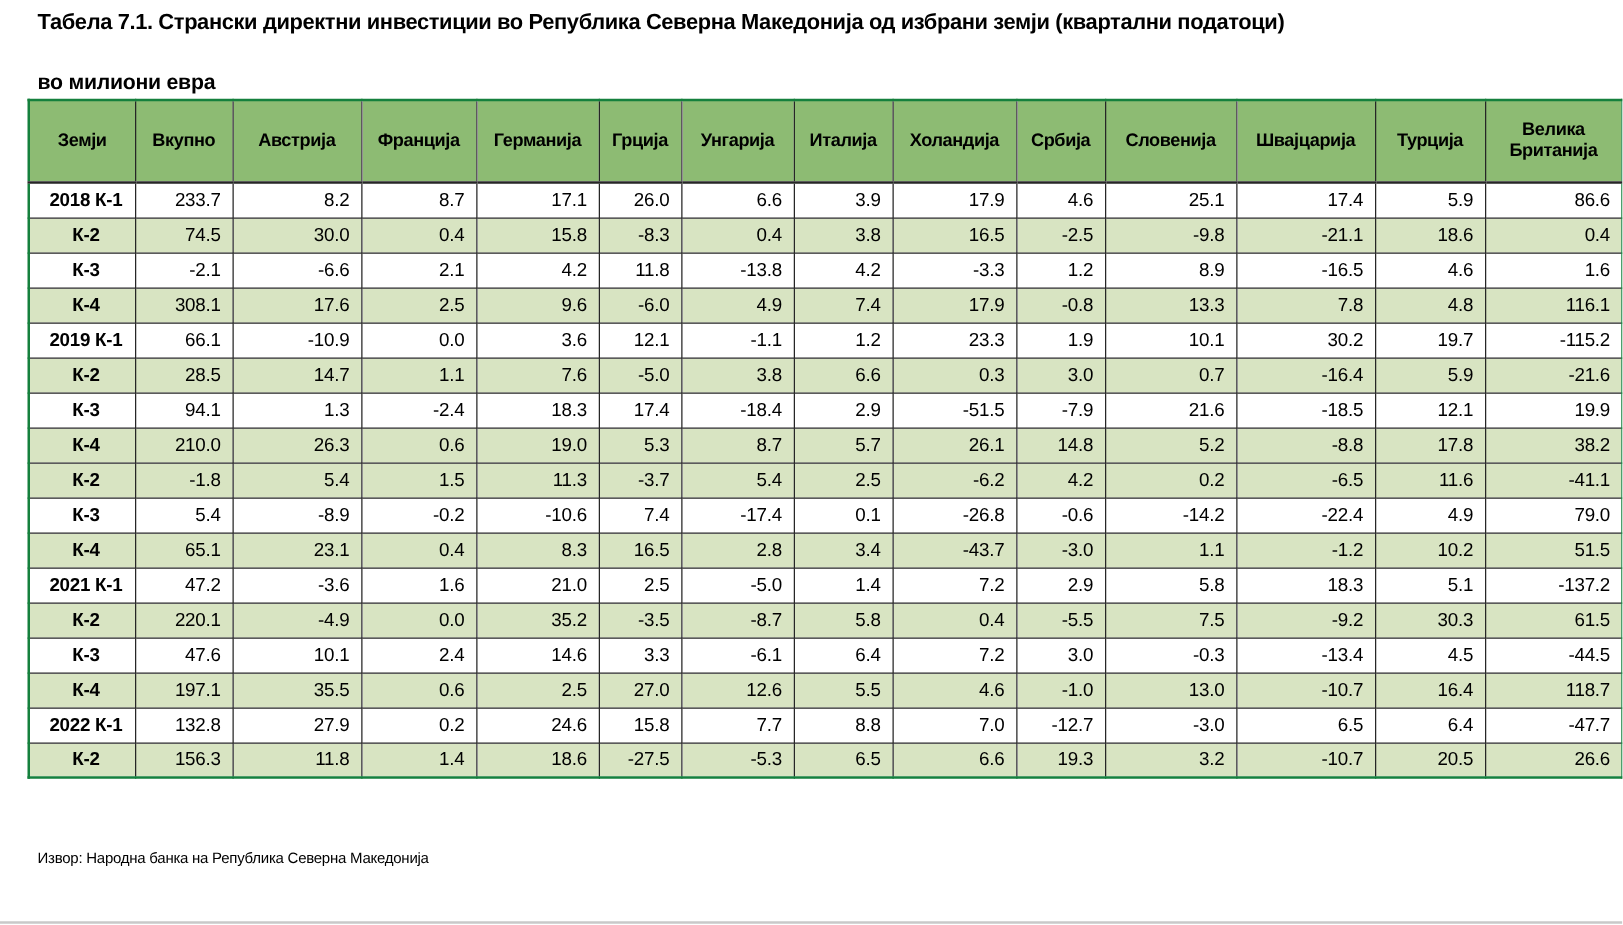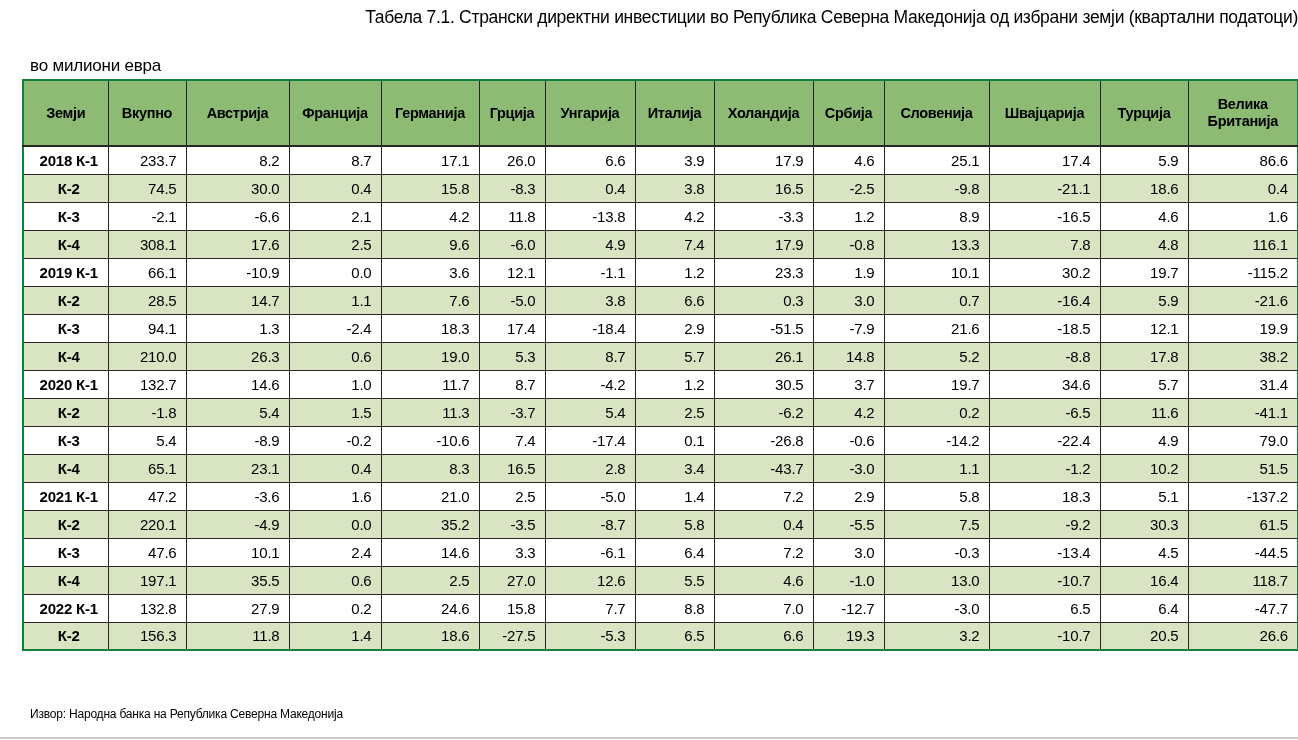--- a/index.html
+++ b/index.html
@@ -13,29 +13,28 @@
     height: 740px;
     background: #ffffff;
     font-family: "Liberation Sans", sans-serif;
     color: #000000;
     overflow: hidden;
   }
   .title {
     margin: 0;
     padding: 7px 0 0 30px;
     font-size: 17.5px;
-    font-weight: 400;
+    font-weight: 700;
     letter-spacing: -0.3px;
     white-space: nowrap;
-    text-align: right;
   }
   .unit-note {
     margin: 28px 0 3px 30px;
     font-size: 17px;
-    font-weight: 400;
+    font-weight: 700;
     letter-spacing: -0.2px;
   }
   table.fdi {
     margin-left: 22px;
     width: 1275px;
     border-collapse: collapse;
     table-layout: fixed;
     border: 2px solid #15803d;
   }
   table.fdi th, table.fdi td {
@@ -253,36 +252,20 @@
           <td class="num">5.3</td>
           <td class="num">8.7</td>
           <td class="num">5.7</td>
           <td class="num">26.1</td>
           <td class="num">14.8</td>
           <td class="num">5.2</td>
           <td class="num">-8.8</td>
           <td class="num">17.8</td>
           <td class="num">38.2</td>
         </tr>
-        <tr>
-          <td class="rowlabel">2020 К-1</td>
-          <td class="num">132.7</td>
-          <td class="num">14.6</td>
-          <td class="num">1.0</td>
-          <td class="num">11.7</td>
-          <td class="num">8.7</td>
-          <td class="num">-4.2</td>
-          <td class="num">1.2</td>
-          <td class="num">30.5</td>
-          <td class="num">3.7</td>
-          <td class="num">19.7</td>
-          <td class="num">34.6</td>
-          <td class="num">5.7</td>
-          <td class="num">31.4</td>
-        </tr>
         <tr class="alt">
           <td class="rowlabel">К-2</td>
           <td class="num">-1.8</td>
           <td class="num">5.4</td>
           <td class="num">1.5</td>
           <td class="num">11.3</td>
           <td class="num">-3.7</td>
           <td class="num">5.4</td>
           <td class="num">2.5</td>
           <td class="num">-6.2</td>

